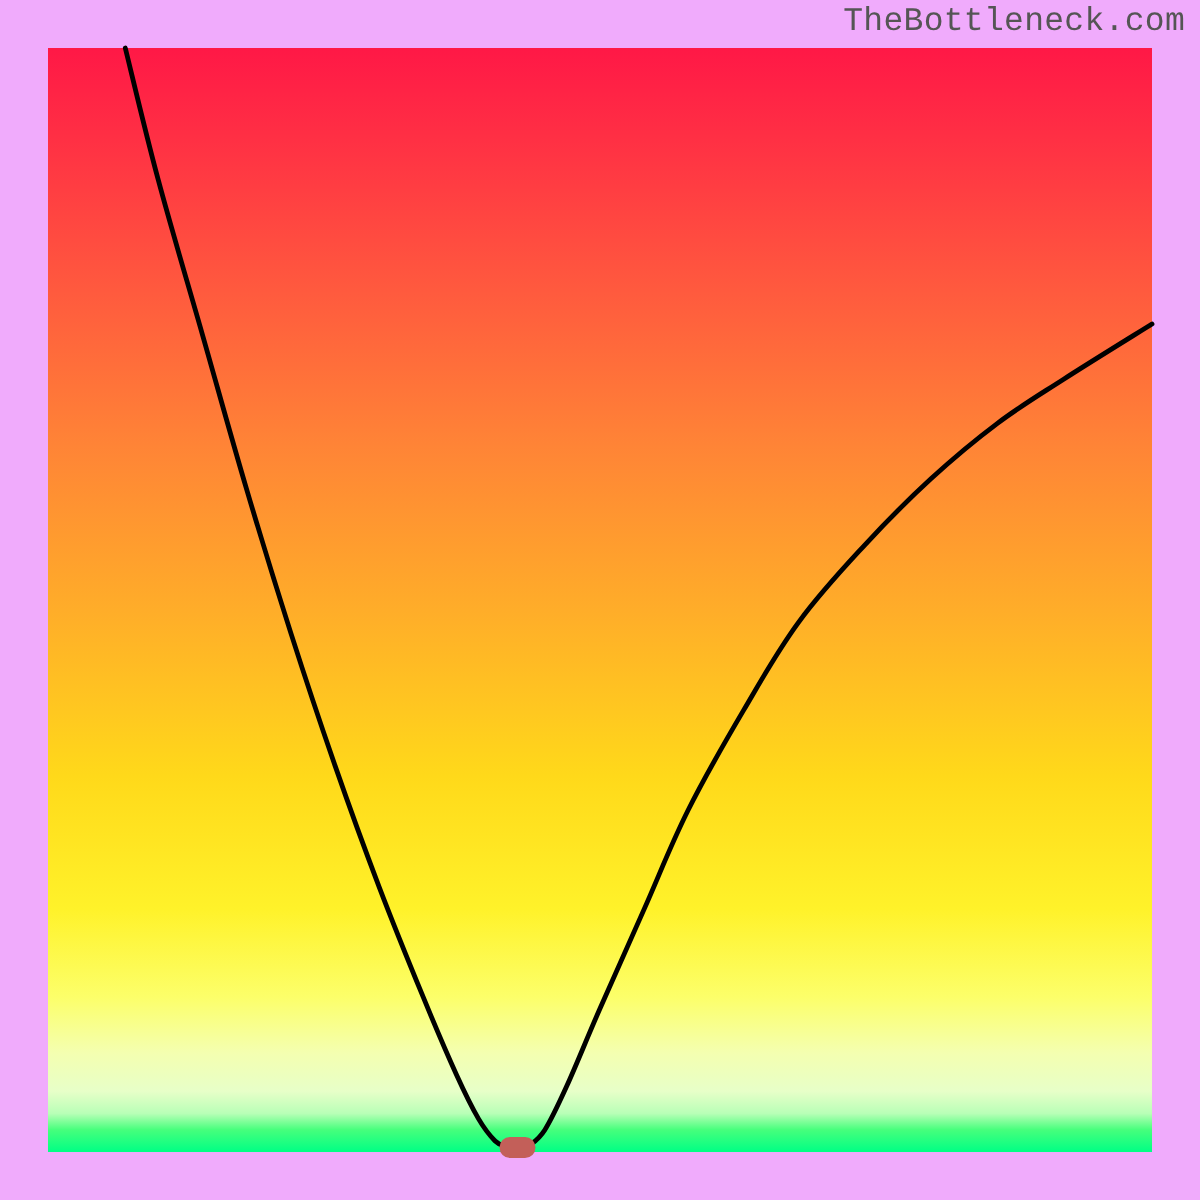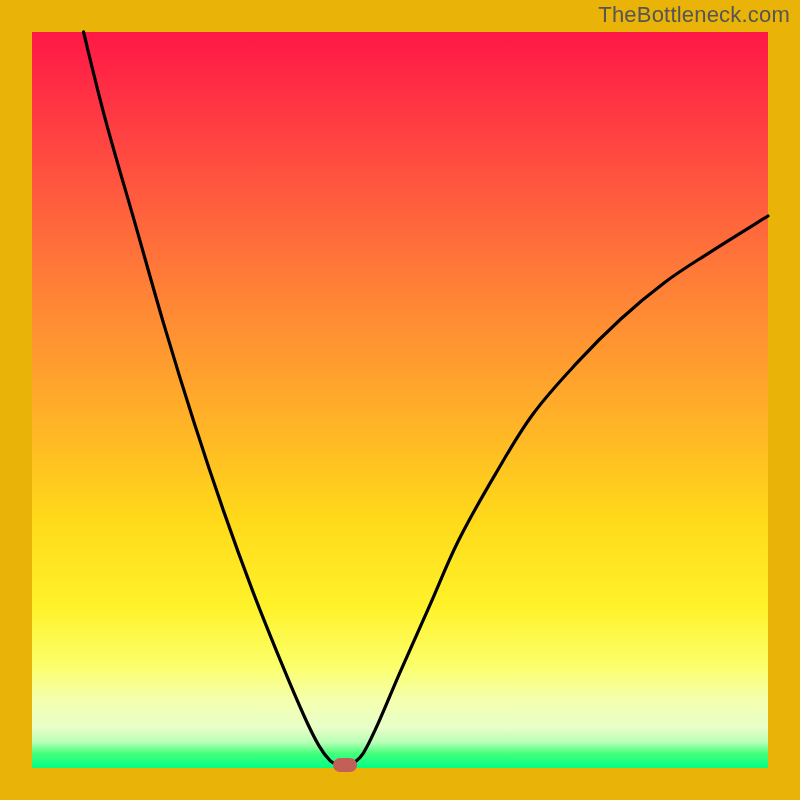--- a/index.html
+++ b/index.html
@@ -8,21 +8,22 @@
     width: 800px;
     height: 800px;
     background: #000;
     overflow: hidden;
     font-family: Arial, Helvetica, sans-serif;
   }
   .outer {
     position: relative;
     width: 800px;
     height: 800px;
-    background: #eab308;
+    background: #f0abfc;
+    font-family: Liberation Mono, monospace;
   }
   .plot {
     position: absolute;
     left: 32px;
     top: 32px;
     width: 736px;
     height: 736px;
     
     background: linear-gradient(
       to bottom,

